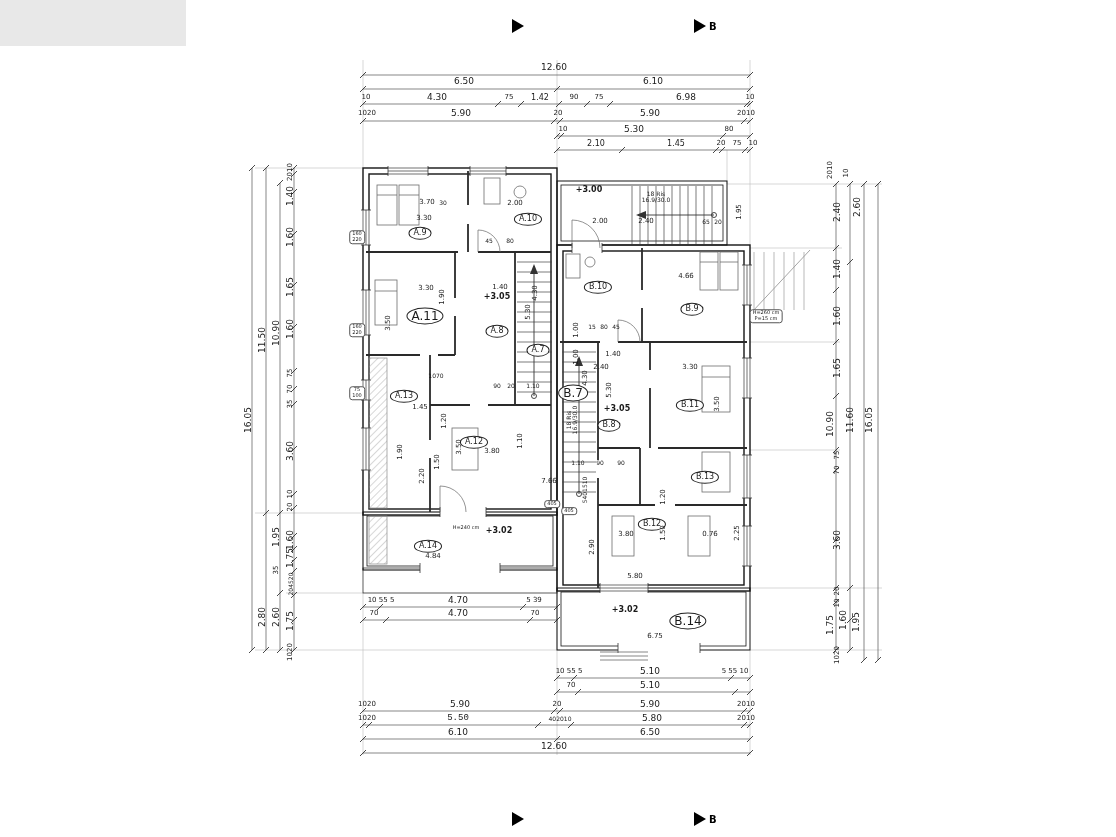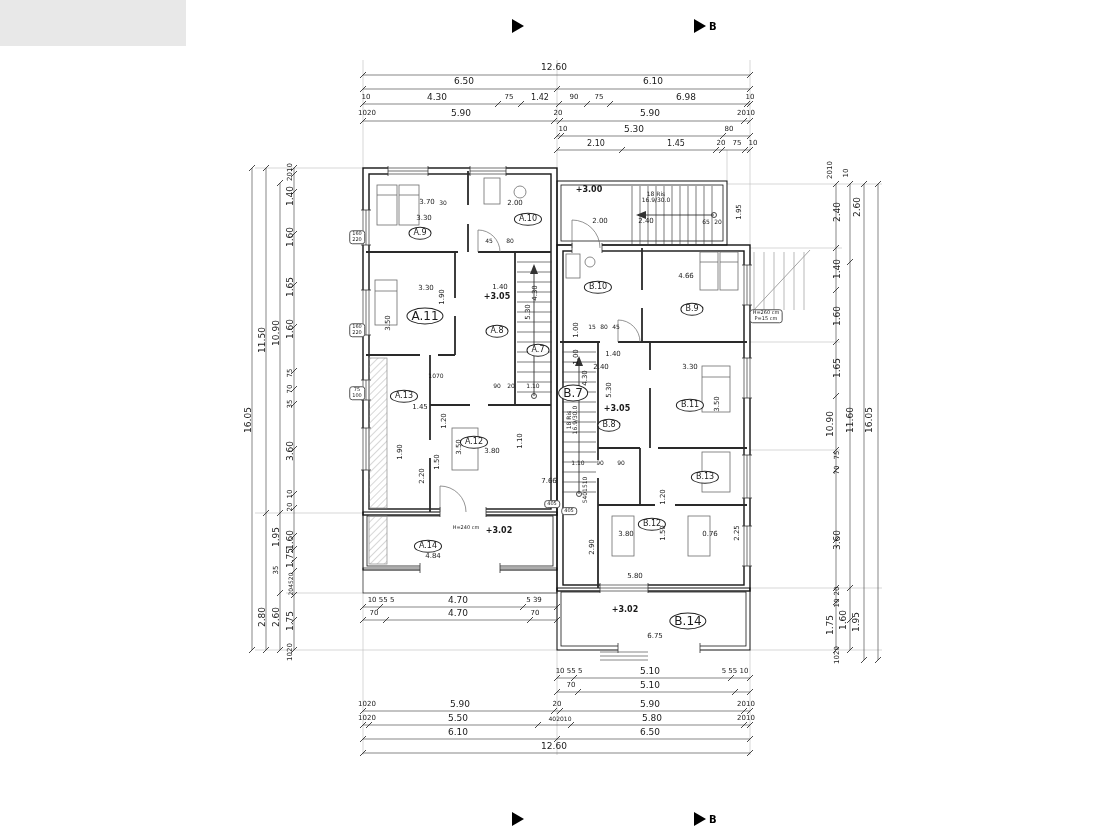--- a/index.html
+++ b/index.html
@@ -375,21 +375,21 @@
       <span class="lbl" style="left: 650px; top: 672px; font-size: 9px; transform: translate(-50%, -50%);">5.10</span>
       <span class="lbl" style="left: 735px; top: 672px; font-size: 7px; transform: translate(-50%, -50%);">5 55 10</span>
       <span class="lbl" style="left: 571px; top: 686px; font-size: 7px; transform: translate(-50%, -50%);">70</span>
       <span class="lbl" style="left: 650px; top: 686px; font-size: 9px; transform: translate(-50%, -50%);">5.10</span>
       <span class="lbl" style="left: 367px; top: 705px; font-size: 7px; transform: translate(-50%, -50%);">1020</span>
       <span class="lbl" style="left: 460px; top: 705px; font-size: 9px; transform: translate(-50%, -50%);">5.90</span>
       <span class="lbl" style="left: 557px; top: 705px; font-size: 7px; transform: translate(-50%, -50%);">20</span>
       <span class="lbl" style="left: 650px; top: 705px; font-size: 9px; transform: translate(-50%, -50%);">5.90</span>
       <span class="lbl" style="left: 746px; top: 705px; font-size: 7px; transform: translate(-50%, -50%);">2010</span>
       <span class="lbl" style="left: 367px; top: 719px; font-size: 7px; transform: translate(-50%, -50%);">1020</span>
-      <span class="lbl" style="left: 458px; top: 719px; font-size: 9px; transform: translate(-50%, -50%);">5.50</span>
+      <span class="lbl" style="left: 458px; top: 719px; font-size: 9px; transform: translate(-50%, -50%); font-family: Liberation Mono, monospace;">5.50</span>
       <span class="lbl" style="left: 560px; top: 719px; font-size: 6px; transform: translate(-50%, -50%);">402010</span>
       <span class="lbl" style="left: 652px; top: 719px; font-size: 9px; transform: translate(-50%, -50%);">5.80</span>
       <span class="lbl" style="left: 746px; top: 719px; font-size: 7px; transform: translate(-50%, -50%);">2010</span>
       <span class="lbl" style="left: 458px; top: 733px; font-size: 9px; transform: translate(-50%, -50%);">6.10</span>
       <span class="lbl" style="left: 650px; top: 733px; font-size: 9px; transform: translate(-50%, -50%);">6.50</span>
       <span class="lbl" style="left: 554px; top: 747px; font-size: 9px; transform: translate(-50%, -50%);">12.60</span>
       <span class="lbl room" style="left: 538px; top: 350px; font-size: 8px; transform: translate(-50%, -50%); text-align: center;">A.7</span>
       <span class="lbl room" style="left: 497px; top: 331px; font-size: 8px; transform: translate(-50%, -50%);">A.8</span>
       <span class="lbl room" style="left: 420px; top: 233px; font-size: 8px; transform: translate(-50%, -50%);">A.9</span>
       <span class="lbl room" style="left: 528px; top: 219px; font-size: 8px; transform: translate(-50%, -50%);">A.10</span>

